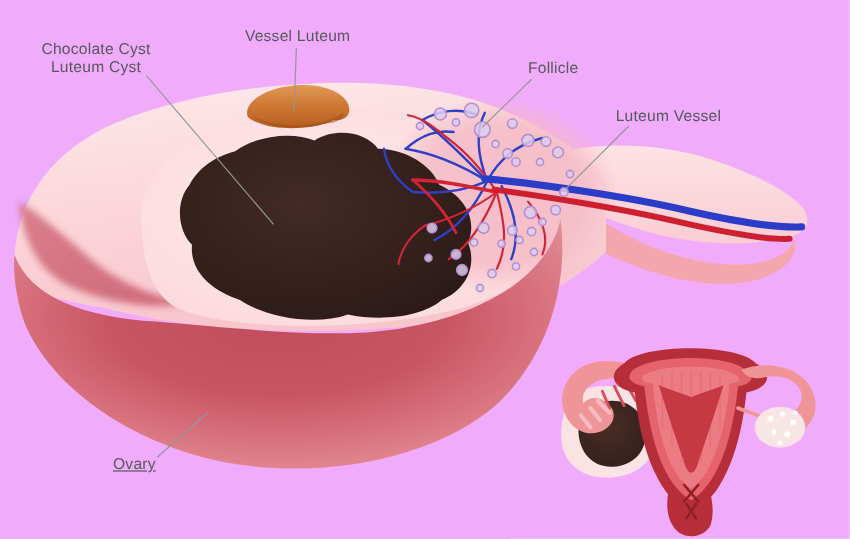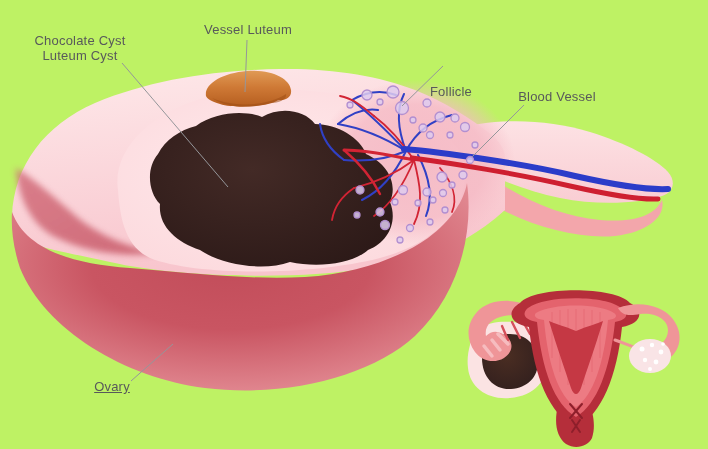--- a/index.html
+++ b/index.html
@@ -1,17 +1,17 @@
 <!DOCTYPE html>
 <html><head>
 <meta charset="utf-8">
 <style>
   html,body{margin:0;padding:0;}
   body{background:#eeeeef;font-family:"Liberation Sans",sans-serif;}
-  .stage{position:relative;width:708px;height:449px;background:#bef264;overflow:hidden;}
+  .stage{position:relative;width:708px;height:449px;background:#f0abfc;overflow:hidden;}
   .stage svg{position:absolute;left:0;top:0;}
   .lbl{position:absolute;font-size:13px;line-height:15px;color:#58595b;letter-spacing:.2px;text-align:center;}
   .lbl span{display:block;}
 </style>
 </head>
 <body>
 
 <div class="stage">
 
 <svg width="708" height="449" viewBox="0 0 708 449">
@@ -213,23 +213,23 @@
   </g>
 </svg>
 
 <div class="lbl" style="left:18px;top:33px;width:124px;">
   <span>Chocolate Cyst</span>
   <span>Luteum Cyst</span>
 </div>
 <div class="lbl" style="left:183px;top:22px;width:130px;">
   <span>Vessel Luteum</span>
 </div>
-<div class="lbl" style="left:411px;top:49px;width:80px;margin-top:35px;">
+<div class="lbl" style="left:421px;top:49px;width:80px;">
   <span>Follicle</span>
 </div>
 <div class="lbl" style="left:497px;top:89px;width:120px;">
-  <span>Blood Vessel</span>
+  <span>Luteum Vessel</span>
 </div>
 <div class="lbl" style="left:72px;top:379px;width:80px;text-decoration:underline;">
   <span>Ovary</span>
 </div>
 
 </div>
 
 </body></html>

